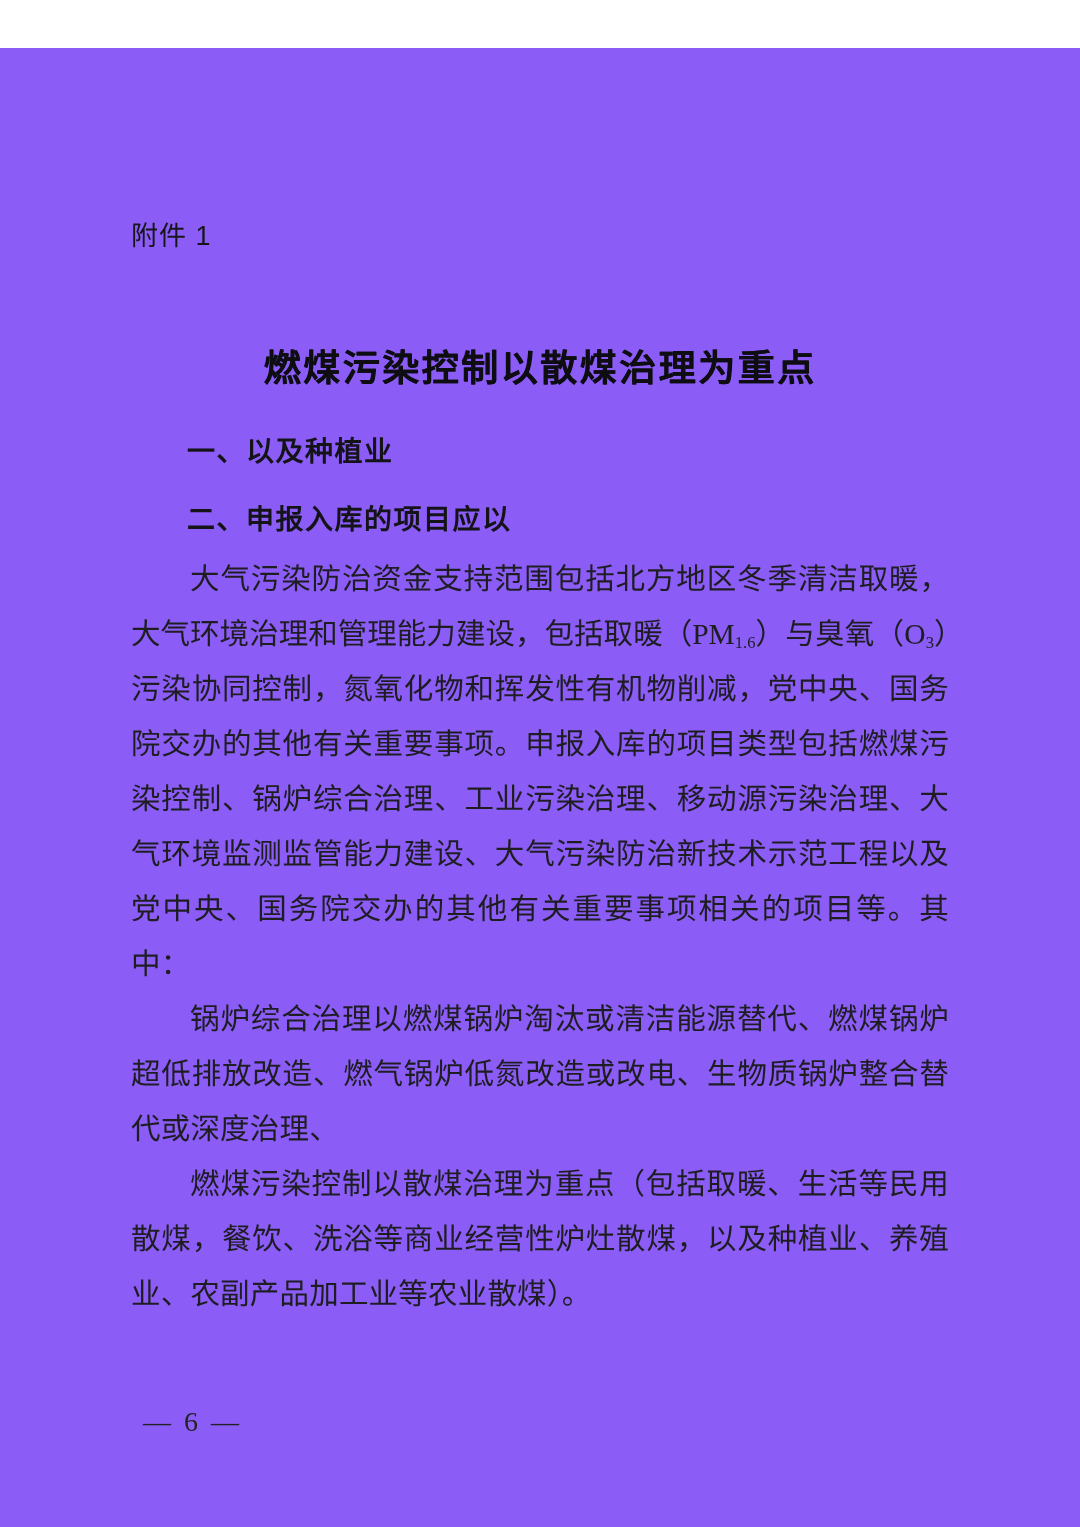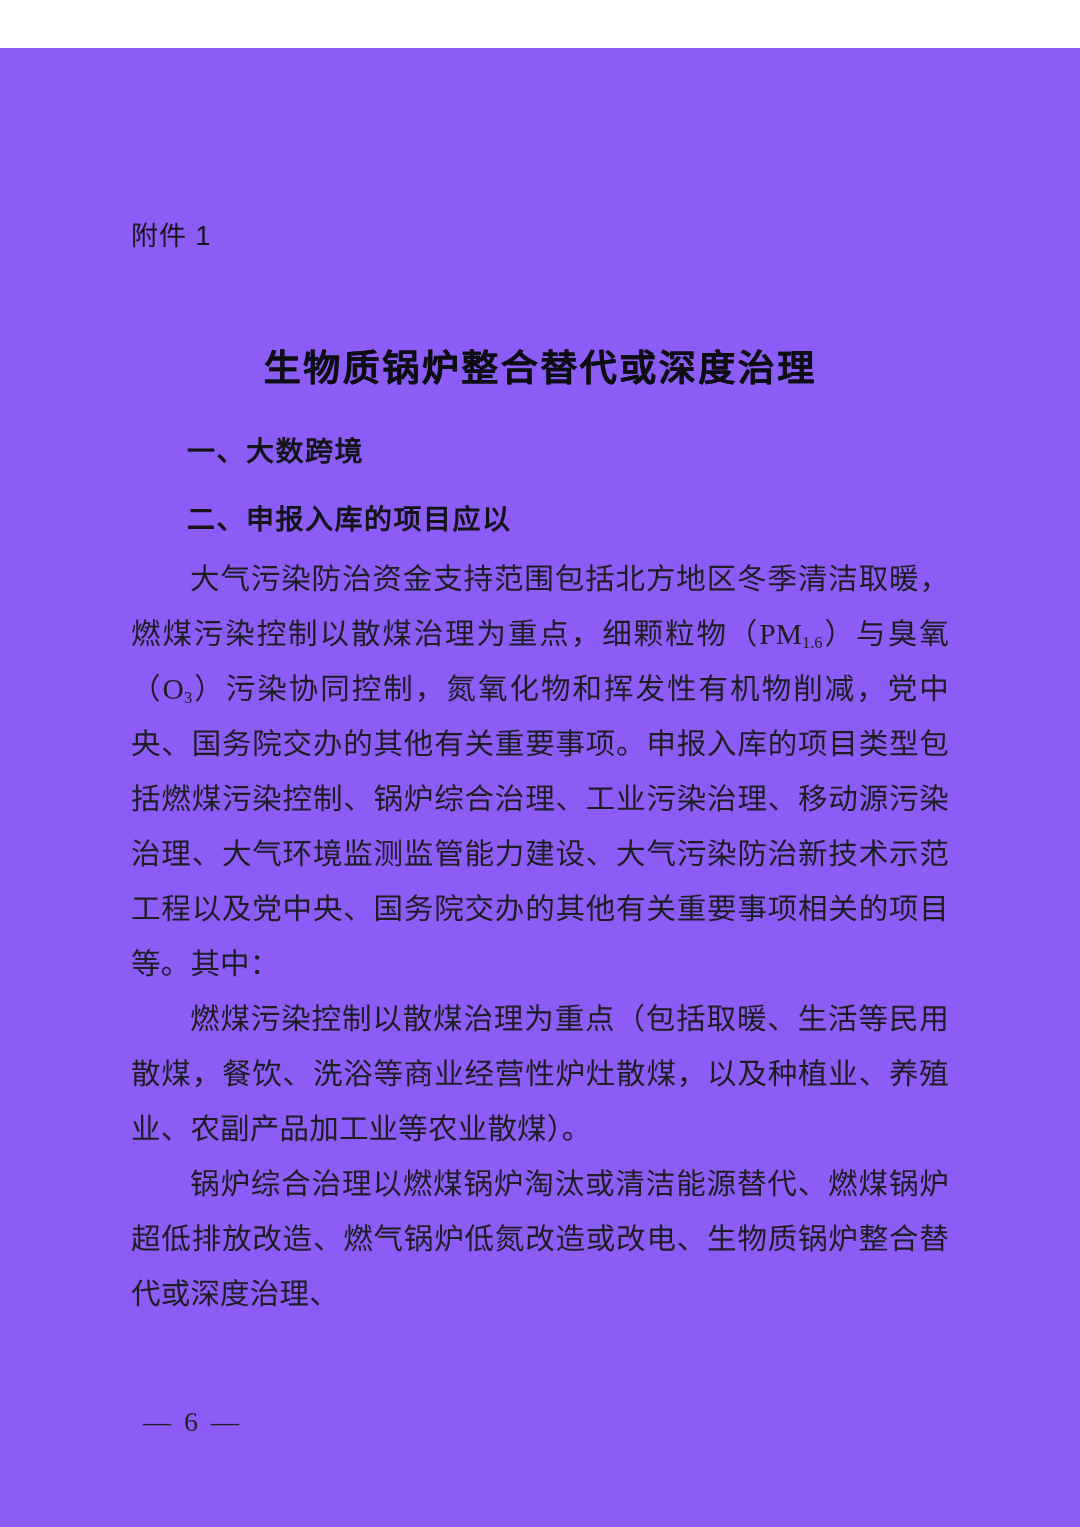--- a/index.html
+++ b/index.html
@@ -139,36 +139,36 @@
     white-space: nowrap;
   }
 </style>
 </head>
 <body>
 
 <div class="page">
 
   <div class="attachment-label">附件 1</div>
 
-  <h1 class="doc-title">生物质锅炉整合替代或深度治理</h1>
+  <h1 class="doc-title">燃煤污染控制以散煤治理为重点</h1>
 
   <div class="content">
 
-    <h2 class="section-heading">一、大数跨境</h2>
+    <h2 class="section-heading">一、以及种植业</h2>
 
 
     <h2 class="section-heading second">二、申报入库的项目应以</h2>
 
     <p class="para">
-      <span class="sci">大气污染防治资金支持范围包括北方地区冬季清洁取暖，燃煤污染控制以散煤治理为重点，细颗粒物（PM</span><sub>1.6</sub><span>）与臭氧（O</span><sub>3</sub><span>）污染协同控制，氮氧化物和挥发性有机物削减，党中央、国务院交办的其他有关重要事项。申报入库的项目类型包括燃煤污染控制、锅炉综合治理、工业污染治理、移动源污染治理、大气环境监测监管能力建设、大气污染防治新技术示范工程以及党中央、国务院交办的其他有关重要事项相关的项目等。其中：</span>
+      <span class="sci">大气污染防治资金支持范围包括北方地区冬季清洁取暖，大气环境治理和管理能力建设，包括取暖（PM</span><sub>1.6</sub><span>）与臭氧（O</span><sub>3</sub><span>）污染协同控制，氮氧化物和挥发性有机物削减，党中央、国务院交办的其他有关重要事项。申报入库的项目类型包括燃煤污染控制、锅炉综合治理、工业污染治理、移动源污染治理、大气环境监测监管能力建设、大气污染防治新技术示范工程以及党中央、国务院交办的其他有关重要事项相关的项目等。其中：</span>
     </p>
 
+    <p class="para">锅炉综合治理以燃煤锅炉淘汰或清洁能源替代、燃煤锅炉超低排放改造、燃气锅炉低氮改造或改电、生物质锅炉整合替代或深度治理、</p>
+
     <p class="para">燃煤污染控制以散煤治理为重点（包括取暖、生活等民用散煤，餐饮、洗浴等商业经营性炉灶散煤，以及种植业、养殖业、农副产品加工业等农业散煤）。</p>
-
-    <p class="para">锅炉综合治理以燃煤锅炉淘汰或清洁能源替代、燃煤锅炉超低排放改造、燃气锅炉低氮改造或改电、生物质锅炉整合替代或深度治理、</p>
   </div>
 
   <div class="page-number">— 6 —</div>
 
   <div class="watermark">
     <span class="watermark-mark">
       <svg width="58" height="34" viewBox="0 0 58 34" aria-hidden="true">
         <g fill="none" stroke="#e9e9ec" stroke-width="3.2" stroke-linecap="round">
           <path d="M10 7 C3 11, 3 24, 11 27 C18 30, 24 25, 22 18"></path>
           <path d="M14 5 C18 10, 19 17, 16 23"></path>

